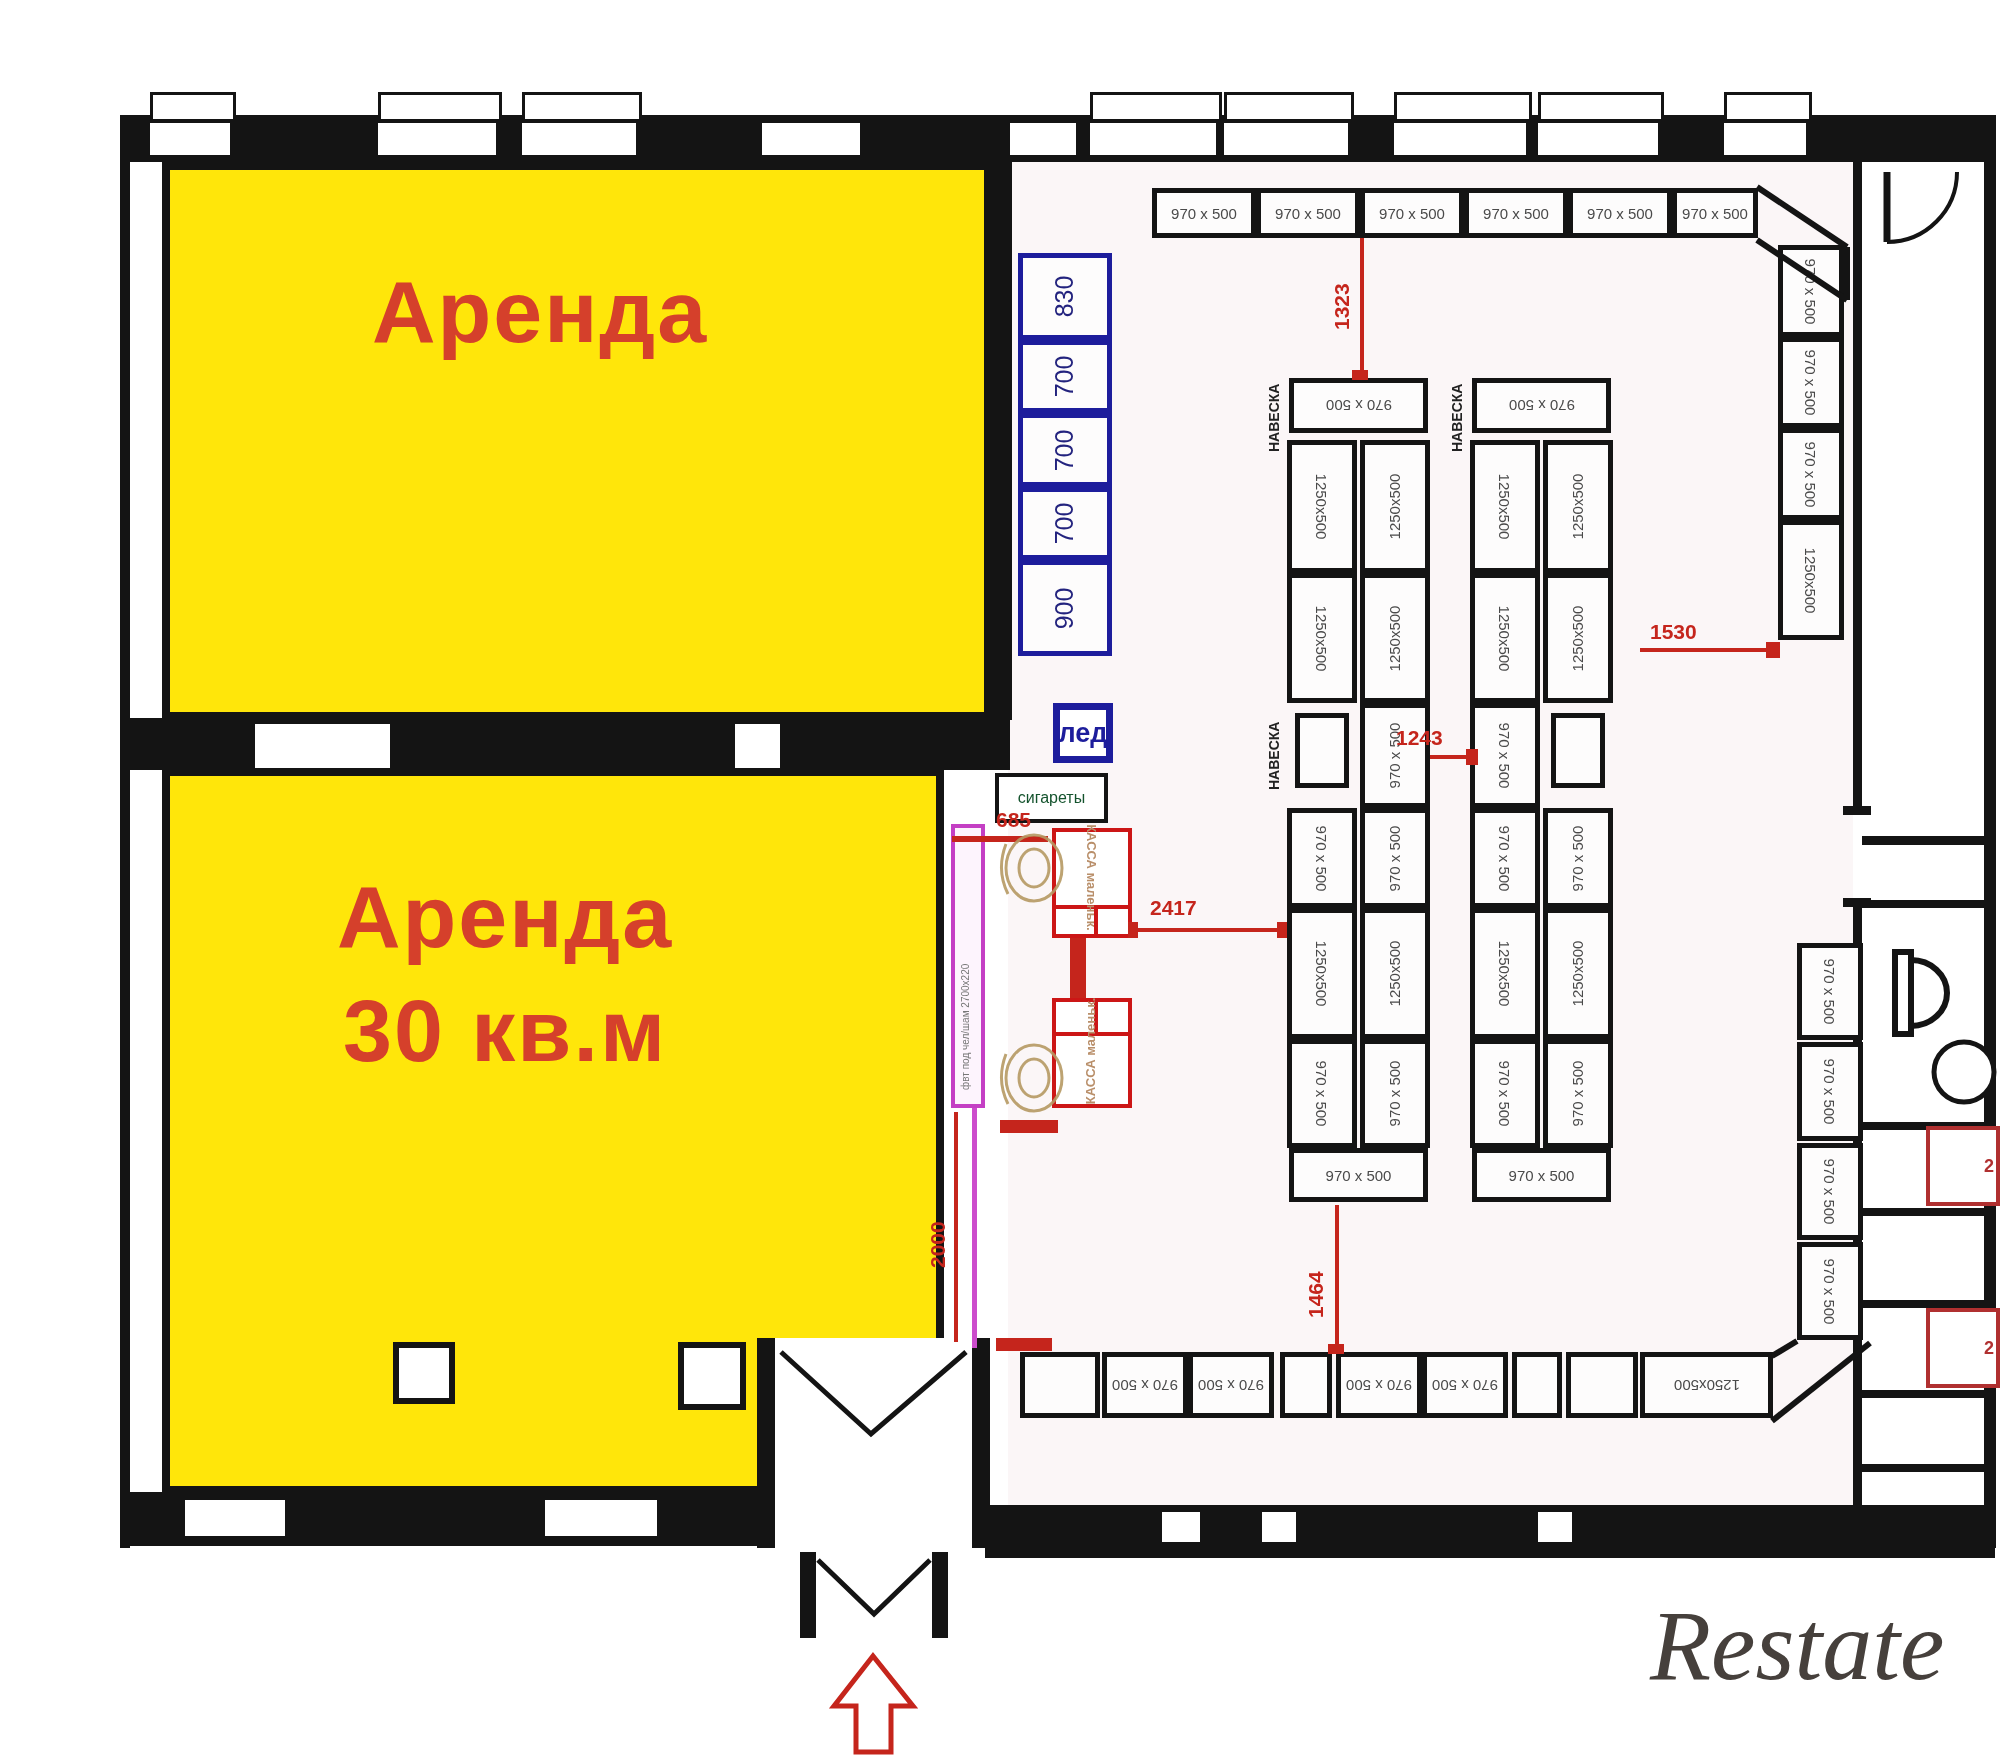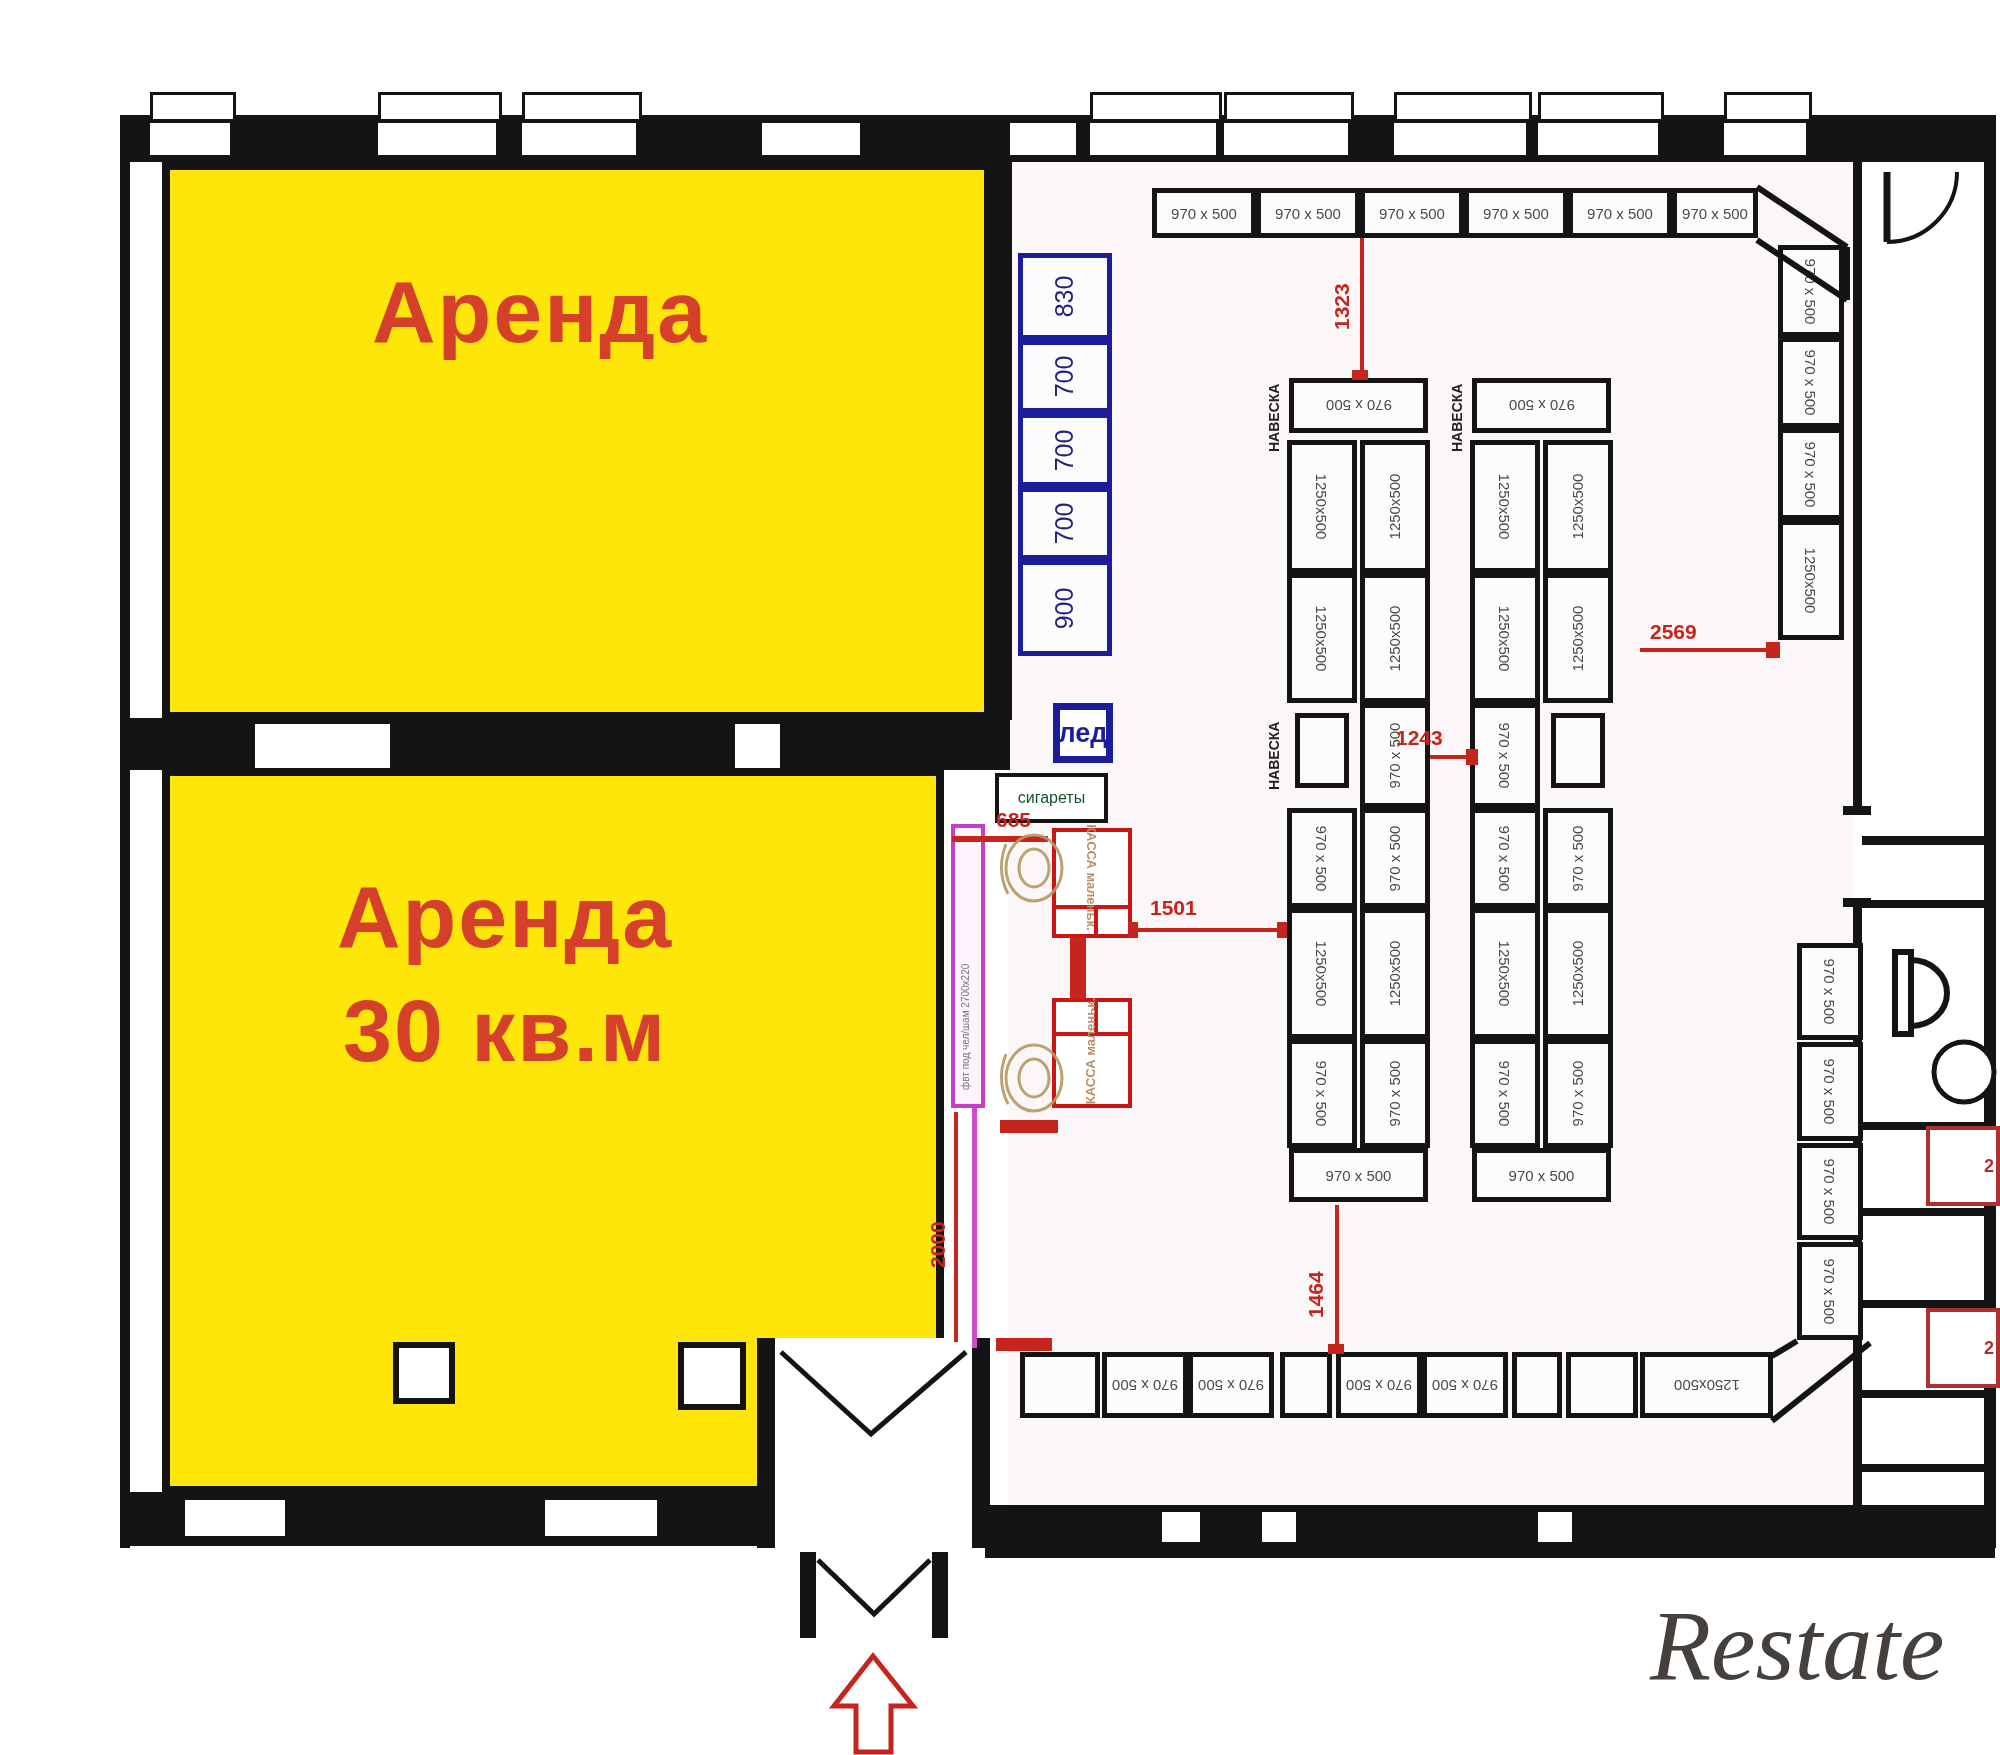--- a/index.html
+++ b/index.html
@@ -308,26 +308,26 @@
   <div class="rline" style="left:1360px;top:238px;width:4px;height:140px;"></div>
   <div class="rline" style="left:1352px;top:370px;width:16px;height:10px;"></div>
   <div class="dim" style="left:1330px;top:330px;transform:rotate(-90deg);transform-origin:left top;">1323</div>
 
   <div class="rline" style="left:1430px;top:755px;width:46px;height:4px;"></div>
   <div class="rline" style="left:1466px;top:749px;width:12px;height:16px;"></div>
   <div class="dim" style="left:1396px;top:726px;">1243</div>
 
   <div class="rline" style="left:1640px;top:648px;width:140px;height:4px;"></div>
   <div class="rline" style="left:1766px;top:642px;width:14px;height:16px;"></div>
-  <div class="dim" style="left:1650px;top:620px;">2569</div>
+  <div class="dim" style="left:1650px;top:620px;">1530</div>
 
   <div class="rline" style="left:1132px;top:928px;width:155px;height:4px;"></div>
   <div class="rline" style="left:1128px;top:922px;width:10px;height:16px;"></div>
   <div class="rline" style="left:1277px;top:922px;width:10px;height:16px;"></div>
-  <div class="dim" style="left:1150px;top:896px;">1501</div>
+  <div class="dim" style="left:1150px;top:896px;">2417</div>
 
   <div class="rline" style="left:1335px;top:1205px;width:4px;height:147px;"></div>
   <div class="rline" style="left:1328px;top:1344px;width:16px;height:10px;"></div>
   <div class="dim" style="left:1304px;top:1318px;transform:rotate(-90deg);transform-origin:left top;">1464</div>
 
   <div class="rline" style="left:954px;top:1112px;width:4px;height:230px;"></div>
   <div class="dim" style="left:926px;top:1268px;transform:rotate(-90deg);transform-origin:left top;">2000</div>
 
   <div class="dim" style="left:996px;top:808px;">685</div>
   <div class="rline" style="left:952px;top:836px;width:96px;height:6px;"></div>

